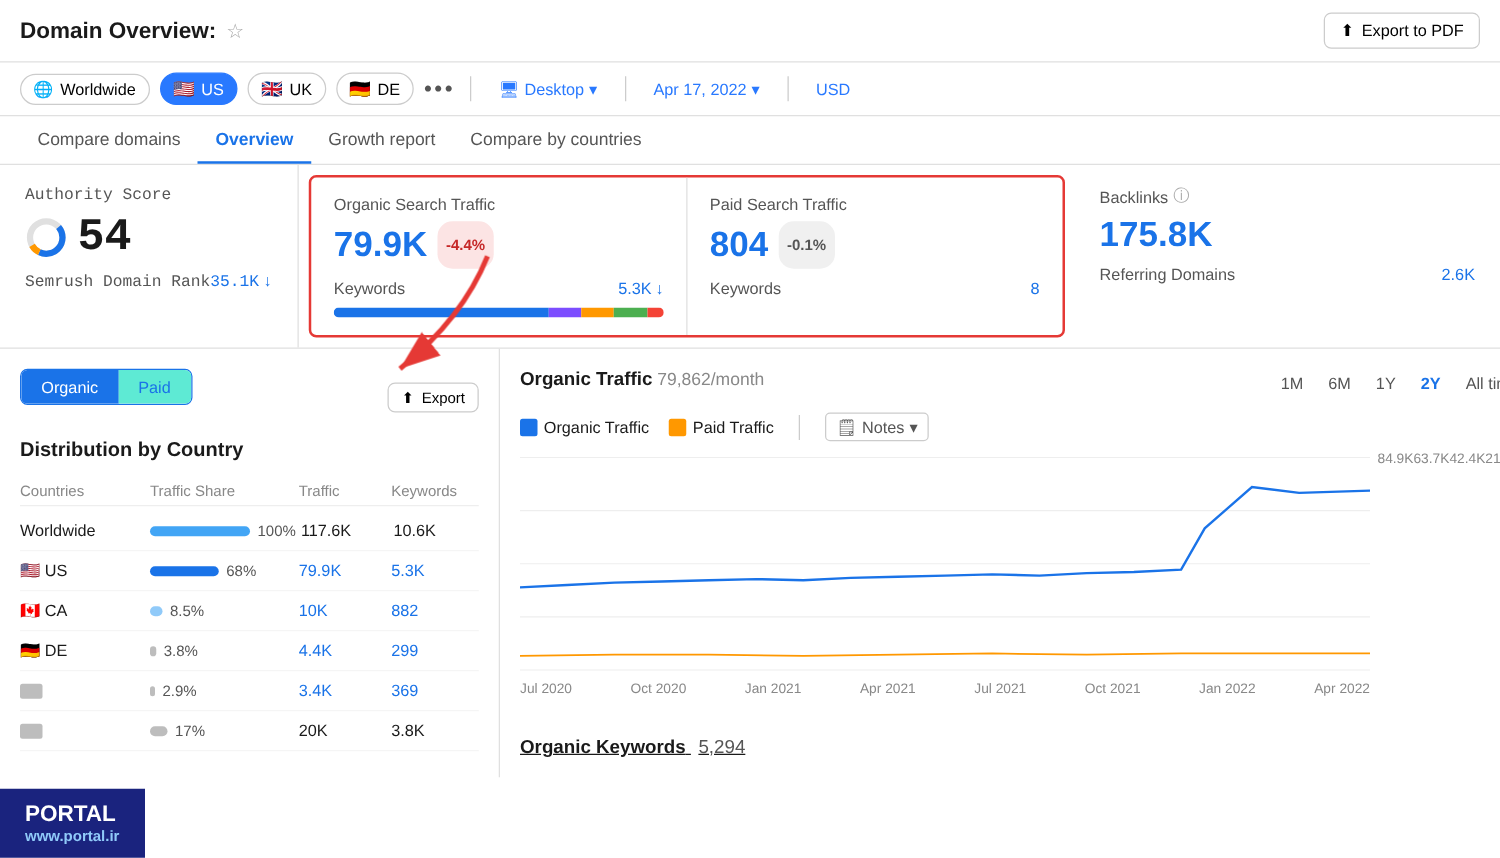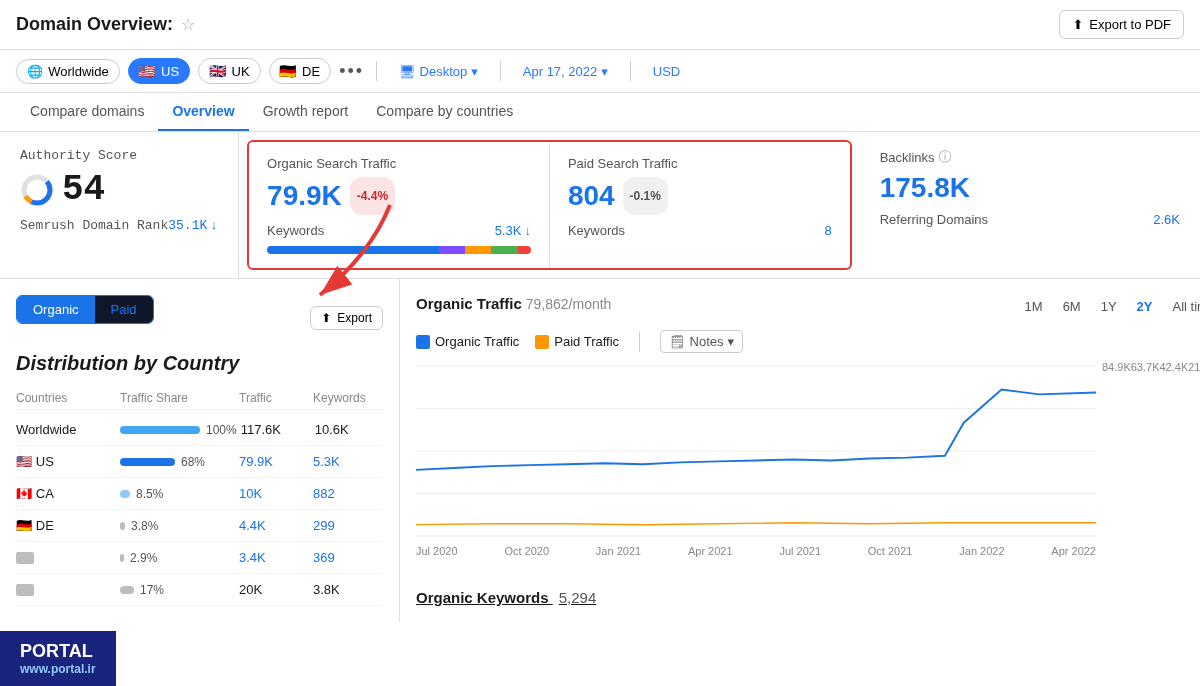--- a/index.html
+++ b/index.html
@@ -56,24 +56,24 @@
     .progress-bar-container { margin-top: 8px; height: 8px; border-radius: 4px; overflow: hidden; display: flex; }
     .progress-segment { height: 100%; }
     .authority-score { font-size: 36px; font-weight: 700; color: #1a1a1a; display: flex; align-items: center; gap: 8px; margin: 4px 0 8px; }
 
     .main-content { display: flex; gap: 0; }
 
     .left-panel { width: 400px; border-right: 1px solid #e0e0e0; padding: 16px; }
     .right-panel { flex: 1; padding: 16px; }
 
     .toggle-group { display: flex; gap: 0; margin-bottom: 16px; border: 1px solid #1a73e8; border-radius: 6px; overflow: hidden; width: fit-content; }
-    .toggle-btn { padding: 6px 16px; cursor: pointer; font-size: 13px; border: none; background: #0f172a; color: #1a73e8; }
+    .toggle-btn { padding: 6px 16px; cursor: pointer; font-size: 13px; border: none; background: #5eead4; color: #1a73e8; }
     .toggle-btn.active { background: #1a73e8; color: #fff; }
 
-    .section-title { font-size: 20px; font-weight: 700; margin-bottom: 12px; font-style: italic; }
+    .section-title { font-size: 16px; font-weight: 700; margin-bottom: 12px; }
 
     .table-header { display: grid; grid-template-columns: 100px 1fr 70px 70px; gap: 4px; font-size: 12px; color: #888; padding: 4px 0; border-bottom: 1px solid #eee; margin-bottom: 4px; }
     .table-row { display: grid; grid-template-columns: 100px 1fr 70px 70px; gap: 4px; align-items: center; padding: 8px 0; border-bottom: 1px solid #f5f5f5; font-size: 13px; }
     .country-name { font-weight: 500; display: flex; align-items: center; gap: 6px; }
     .traffic-bar { display: flex; align-items: center; gap: 6px; }
     .bar { height: 8px; border-radius: 4px; background: #42a5f5; }
     .bar-pct { font-size: 12px; color: #555; }
     .link-blue { color: #1a73e8; }
 
     .right-header { display: flex; justify-content: space-between; align-items: flex-start; margin-bottom: 12px; }

